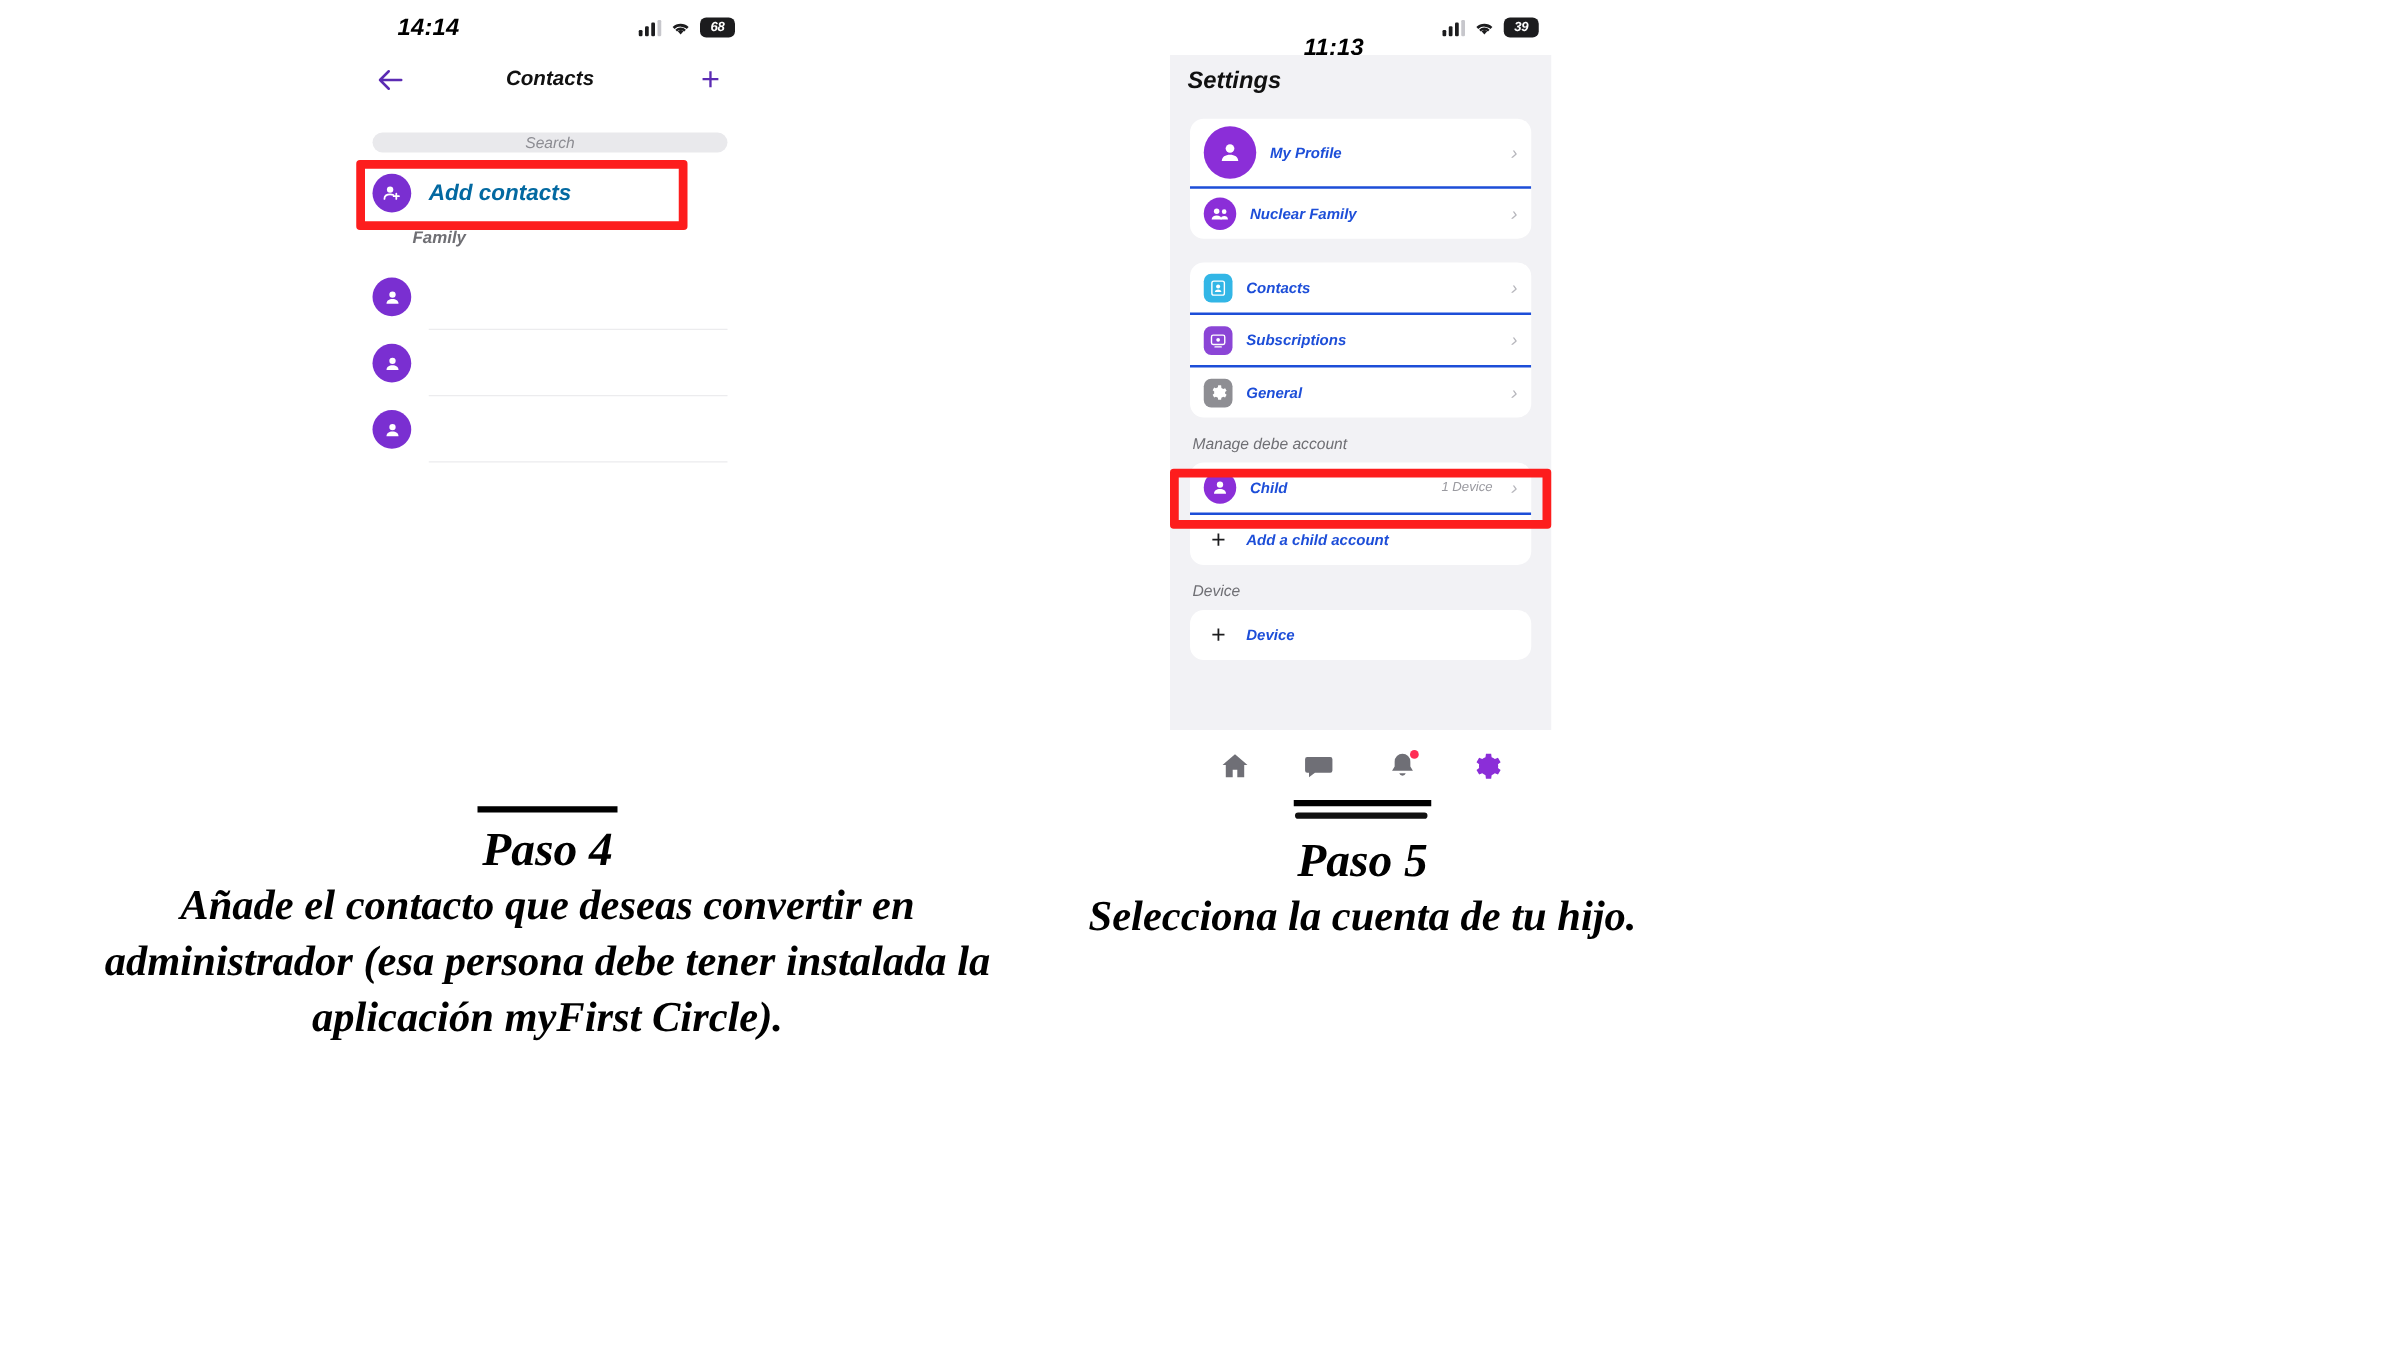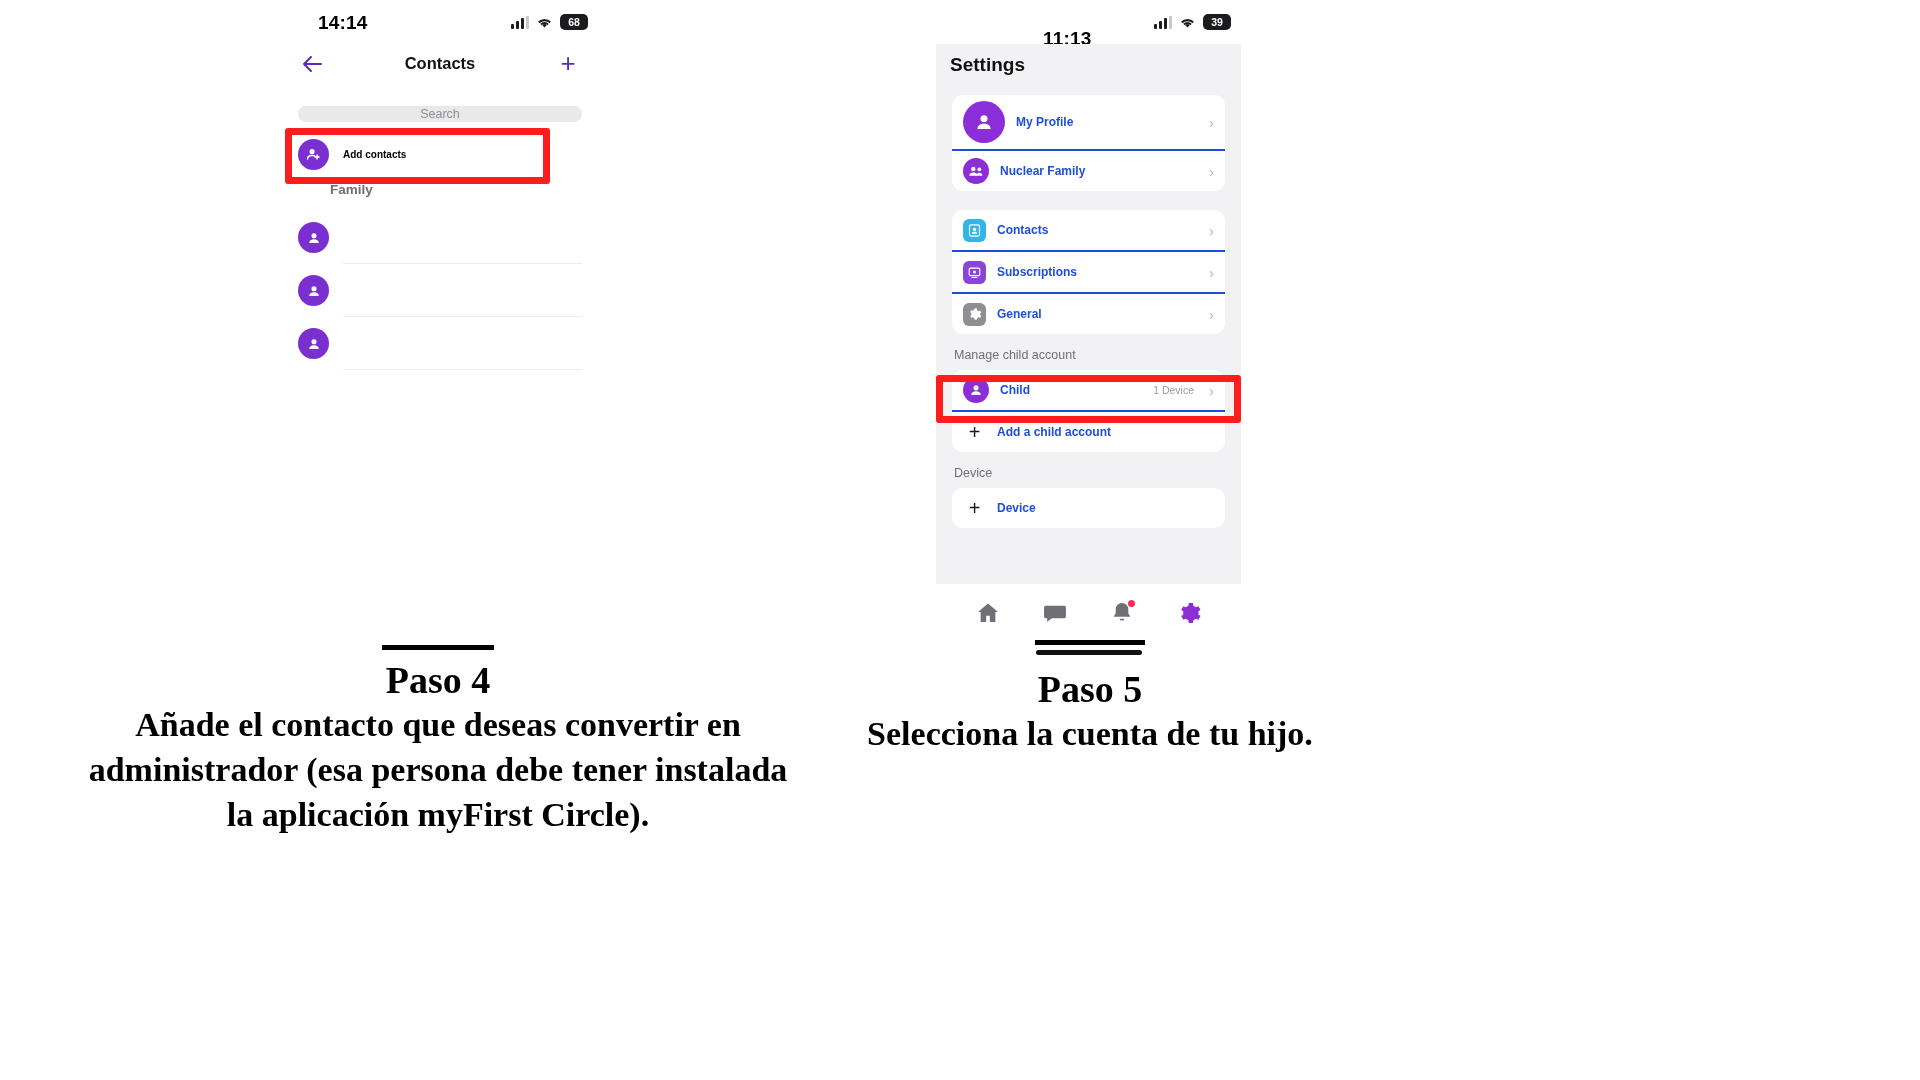--- a/index.html
+++ b/index.html
@@ -9,20 +9,21 @@
     height: 1080px;
     background: #ffffff;
     font-family: "Liberation Sans", sans-serif;
     overflow: hidden;
   }
   .page {
     position: relative;
     width: 1920px;
     height: 1080px;
     background: #ffffff;
+    font-style: italic;
   }
 
   
   .panel {
     position: absolute;
     top: 0;
   }
   .statusbar {
     position: relative;
     height: 44px;
@@ -132,23 +133,23 @@
     width: 31px;
     height: 31px;
     border-radius: 50%;
     background: #7a2fd1;
     display: flex;
     align-items: center;
     justify-content: center;
     flex: 0 0 auto;
   }
   .add-contacts-label {
-    font-size: 10px;
+    font-size: 18px;
     font-weight: 600;
-    color: #000000;
+    color: #0369a1;
   }
   .section-label {
     margin: 8px 0 14px 18px;
     font-size: 13.5px;
     font-weight: 700;
     color: #6f6f74;
     padding-left: 32px;
   }
   .contact-row {
     margin: 0 18px;
@@ -500,21 +501,21 @@
           <span class="ico-sq grey">
             <svg viewBox="0 0 24 24" width="15" height="15">
                 <path d="M12 8.4a3.6 3.6 0 1 0 0 7.2 3.6 3.6 0 0 0 0-7.2zm9 3.6a8.9 8.9 0 0 0-.12-1.4l2-1.55-1.9-3.3-2.36.95a9 9 0 0 0-2.42-1.4L15.84 2h-3.8l-.36 2.5a9 9 0 0 0-2.42 1.4L6.9 4.95 5 8.25l2 1.55a8.9 8.9 0 0 0 0 2.8l-2 1.55 1.9 3.3 2.36-.95a9 9 0 0 0 2.42 1.4L12 20.4h3.8l.36-2.5a9 9 0 0 0 2.42-1.4l2.36.95 1.9-3.3-2-1.55c.08-.46.12-.93.12-1.4z" fill="#fff"></path>
               </svg>
           </span>
           <span class="srow-label">General</span>
           <span class="chev">›</span>
         </div>
       </div>
 
-      <div class="group-head">Manage child account</div>
+      <div class="group-head">Manage debe account</div>
 
       <div class="card tight" style="margin-top:8px;">
         <div class="srow">
           <span class="av-sm">
             <svg viewBox="0 0 24 24" width="16" height="16">
                 <circle cx="12" cy="8.5" r="3.8" fill="#fff"></circle>
                 <path d="M4.8 19.5c0-3.7 3.2-5.6 7.2-5.6s7.2 1.9 7.2 5.6" fill="#fff"></path>
               </svg>
           </span>
           <span class="srow-label">Child</span>

